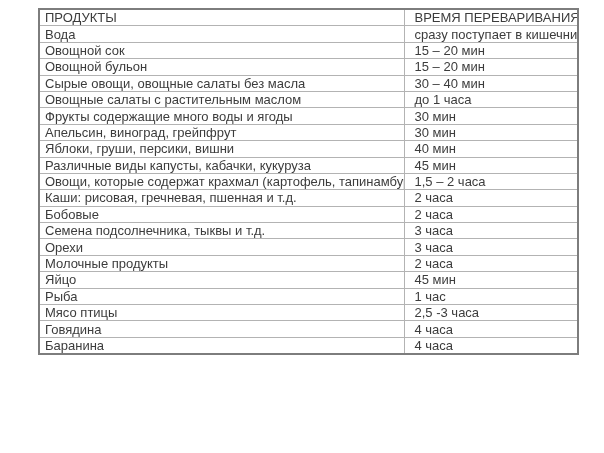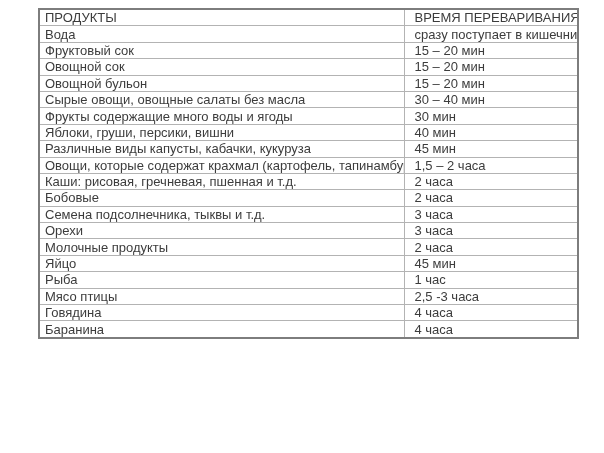--- a/index.html
+++ b/index.html
@@ -64,37 +64,41 @@
         <th>ПРОДУКТЫ</th>
         <th class="time-col">ВРЕМЯ ПЕРЕВАРИВАНИЯ</th>
       </tr>
     </thead>
     <tbody id="table-body">
         <tr>
     <td>Вода</td>
     <td class="time-col">сразу поступает в кишечник</td>
   </tr>
         <tr>
-    <td>Фруктовый сок</td>
-    <td class="time-col">15 – 20 мин</td>
-  </tr>
-        <tr>
     <td>Овощной сок</td>
     <td class="time-col">15 – 20 мин</td>
   </tr>
         <tr>
     <td>Овощной бульон</td>
     <td class="time-col">15 – 20 мин</td>
   </tr>
         <tr>
     <td>Сырые овощи, овощные салаты без масла</td>
     <td class="time-col">30 – 40 мин</td>
   </tr>
         <tr>
+    <td>Овощные салаты с растительным маслом</td>
+    <td class="time-col">до 1 часа</td>
+  </tr>
+        <tr>
     <td>Фрукты содержащие много воды и ягоды</td>
+    <td class="time-col">30 мин</td>
+  </tr>
+        <tr>
+    <td>Апельсин, виноград, грейпфрут</td>
     <td class="time-col">30 мин</td>
   </tr>
         <tr>
     <td>Яблоки, груши, персики, вишни</td>
     <td class="time-col">40 мин</td>
   </tr>
         <tr>
     <td>Различные виды капусты, кабачки, кукуруза</td>
     <td class="time-col">45 мин</td>
   </tr>

